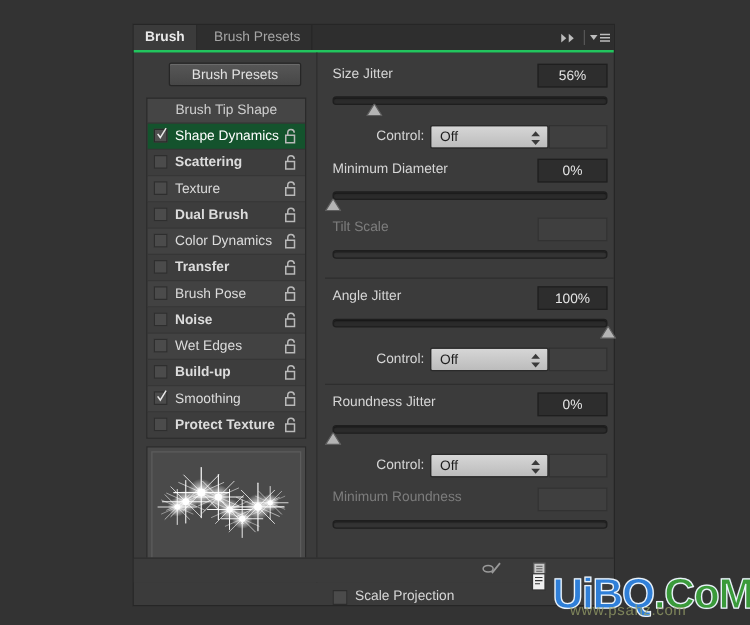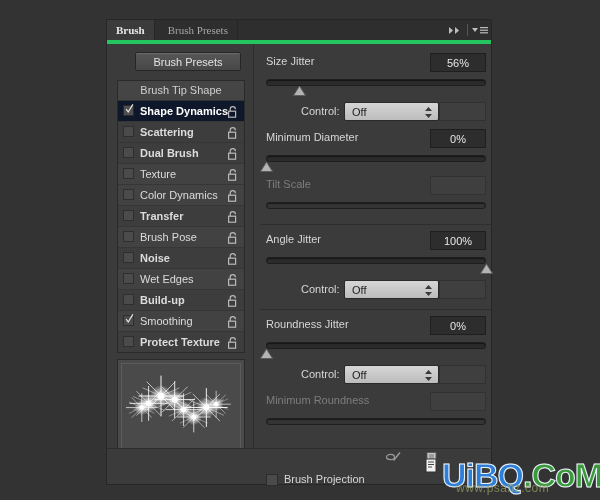--- a/index.html
+++ b/index.html
@@ -13,22 +13,21 @@
 
   
   .panel{
     position:absolute;left:106px;top:19px;width:386px;height:466px;
     background:#3b3b3b;
     border:1px solid #262626;
     box-sizing:border-box;
   }
   .tabbar{
     position:relative;height:20px;background:#2e2e2e;
-    border-bottom:4px solid #22c55e;
-    font-family:Liberation Serif, serif;
+    border-bottom:2px solid #22c55e;
   }
   .tab{
     display:inline-block;height:20px;line-height:20px;
     padding:0 9px;font-size:11px;color:#a6a6a6;
     box-sizing:border-box;vertical-align:top;
     border-right:1px solid #262626;
   }
   .tab.active{background:#3b3b3b;color:#e9e9e9;font-weight:bold;}
   .tabicons{position:absolute;right:3px;top:0;height:20px;display:flex;align-items:center;gap:3px;}
   .ticon{width:17px;height:15px;display:flex;align-items:center;justify-content:center;}
@@ -60,21 +59,21 @@
   .opthead{
     height:19px;line-height:19px;color:#cfcfcf;font-size:11px;
     text-align:center;background:#454545;border-bottom:1px solid #333;
   }
   .optrow{
     position:relative;height:20px;line-height:20px;
     border-bottom:1px solid #363636;
     background:#424242;
   }
   .optrow.alt{background:#3d3d3d;font-weight:bold;}
-  .optrow.sel{background:#0f172a;font-weight:bold;}
+  .optrow.sel{background:#14532d;}
   .optcb{
     position:absolute;left:5px;top:4px;width:11px;height:11px;
     background:#4b4b4b;border:1px solid #2e2e2e;box-sizing:border-box;
   }
   .optrow.sel .optcb{background:#4f4f4f;border-color:#2a2a2a;}
   .optcb .tick{
     position:absolute;left:0px;top:-2px;width:11px;height:11px;
   }
   .optlabel{
     position:absolute;left:22px;top:0;font-size:11px;color:#dcdcdc;
@@ -219,31 +218,31 @@
                   </svg></span>
               </div>
               <div class="optrow alt">
                 <span class="optcb"></span>
                 <span class="optlabel">Scattering</span>
                 <span class="optlock"><svg viewBox="0 0 12 14">
                     <path d="M3.2 6.2 V4.2 a2.6 2.6 0 0 1 5.2 0" fill="none" stroke="#b9b9b9" stroke-width="1.2"></path>
                     <rect x="1.6" y="6.2" width="7" height="6" fill="none" stroke="#b9b9b9" stroke-width="1.2"></rect>
                   </svg></span>
               </div>
+              <div class="optrow">
+                <span class="optcb"></span>
+                <span class="optlabel">Texture</span>
+                <span class="optlock"><svg viewBox="0 0 12 14">
+                    <path d="M3.2 6.2 V4.2 a2.6 2.6 0 0 1 5.2 0" fill="none" stroke="#b9b9b9" stroke-width="1.2"></path>
+                    <rect x="1.6" y="6.2" width="7" height="6" fill="none" stroke="#b9b9b9" stroke-width="1.2"></rect>
+                  </svg></span>
+              </div>
               <div class="optrow alt">
                 <span class="optcb"></span>
                 <span class="optlabel">Dual Brush</span>
-                <span class="optlock"><svg viewBox="0 0 12 14">
-                    <path d="M3.2 6.2 V4.2 a2.6 2.6 0 0 1 5.2 0" fill="none" stroke="#b9b9b9" stroke-width="1.2"></path>
-                    <rect x="1.6" y="6.2" width="7" height="6" fill="none" stroke="#b9b9b9" stroke-width="1.2"></rect>
-                  </svg></span>
-              </div>
-              <div class="optrow">
-                <span class="optcb"></span>
-                <span class="optlabel">Texture</span>
                 <span class="optlock"><svg viewBox="0 0 12 14">
                     <path d="M3.2 6.2 V4.2 a2.6 2.6 0 0 1 5.2 0" fill="none" stroke="#b9b9b9" stroke-width="1.2"></path>
                     <rect x="1.6" y="6.2" width="7" height="6" fill="none" stroke="#b9b9b9" stroke-width="1.2"></rect>
                   </svg></span>
               </div>
               <div class="optrow">
                 <span class="optcb"></span>
                 <span class="optlabel">Color Dynamics</span>
                 <span class="optlock"><svg viewBox="0 0 12 14">
                     <path d="M3.2 6.2 V4.2 a2.6 2.6 0 0 1 5.2 0" fill="none" stroke="#b9b9b9" stroke-width="1.2"></path>
@@ -457,21 +456,21 @@
         </div>
 
         <div class="cbrow" style="margin-top:16px">
           <span class="cbx" style="left:6px"></span>
           <span class="cblabel" style="left:24px">Flip X Jitter</span>
           <span class="cbx" style="left:118px"></span>
           <span class="cblabel" style="left:136px">Flip Y Jitter</span>
         </div>
         <div class="cbrow">
           <span class="cbx" style="left:6px"></span>
-          <span class="cblabel" style="left:24px">Brush Projection</span>
+          <span class="cblabel" style="left:24px">Scale Projection</span>
         </div>
 
       </div>
 
       <div class="footer">
         <span class="ficon" style="left:278px">
           <svg width="18" height="14" viewBox="0 0 18 14">
             <ellipse cx="5.5" cy="6" rx="4" ry="2.6" fill="none" stroke="#9a9a9a" stroke-width="1.2"></ellipse>
             <line x1="8.5" y1="9.5" x2="15" y2="1.5" stroke="#9a9a9a" stroke-width="1.4"></line>
           </svg>

